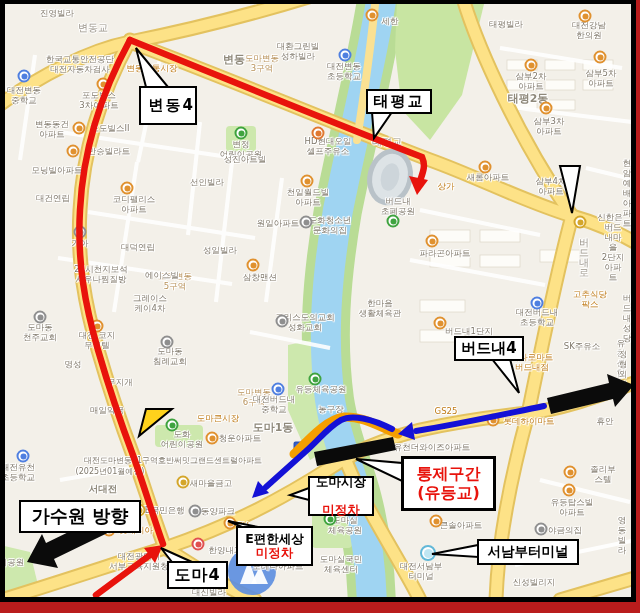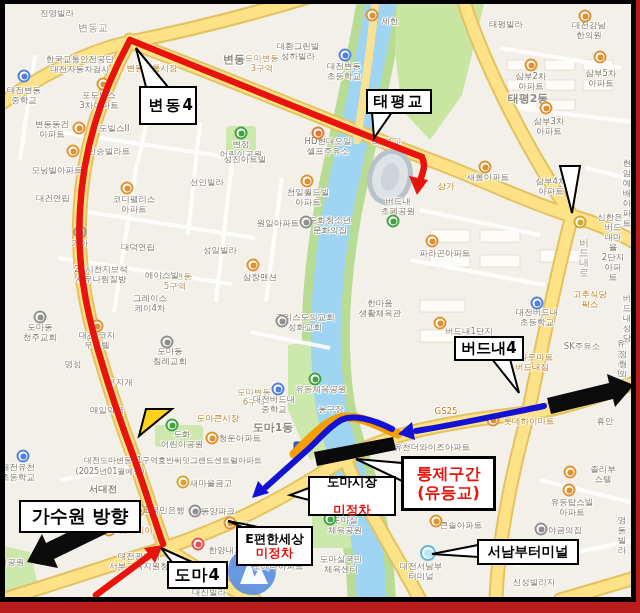--- a/index.html
+++ b/index.html
@@ -35,21 +35,21 @@
   .red{color:#e8130c;}
   #co-bendong4{left:139px;top:86px;width:58px;height:39px;font-size:15px;letter-spacing:2px;align-items:flex-end;}
   #co-taepyeonggyo{left:366px;top:89px;width:66px;height:25px;font-size:15px;letter-spacing:2px;}
   #co-sambu{left:504px;top:141px;width:98px;height:27px;font-size:14px;}
   #co-beodeunae4{left:454px;top:336px;width:70px;height:25px;font-size:15px;}
   #co-daejeon{left:511px;top:437px;width:118px;height:33px;font-size:18px;}
   #co-gasuwon{left:19px;top:500px;width:122px;height:33px;font-size:18px;}
   #co-doma4{left:167px;top:561px;width:61px;height:28px;font-size:16px;letter-spacing:1px;}
   #co-seonambu{left:477px;top:539px;width:102px;height:26px;font-size:13.5px;}
   #co-control{left:401px;top:456px;width:95px;height:55px;font-size:16px;border-width:3px;}
-  #co-market{left:308px;top:476px;width:88px;height:40px;font-size:12.5px;gap:14px;}
+  #co-market{left:308px;top:476px;width:66px;height:40px;font-size:12.5px;gap:14px;}
   #co-epyeon{left:236px;top:526px;width:77px;height:40px;font-size:12.5px;}
   #co-temp{left:137px;top:375px;width:125px;height:36px;font-size:11.5px;border-width:2px;}
   #co-temp .l2{font-size:13px;}
   .frame{position:absolute;background:#000;}
   #fr-t{left:0;top:0;width:636px;height:4px;}
   #fr-l{left:0;top:0;width:5px;height:602px;}
   #fr-r{left:631px;top:0;width:5px;height:602px;}
   #fr-b{left:0;top:597px;width:636px;height:5px;}
 </style>
 </head>

